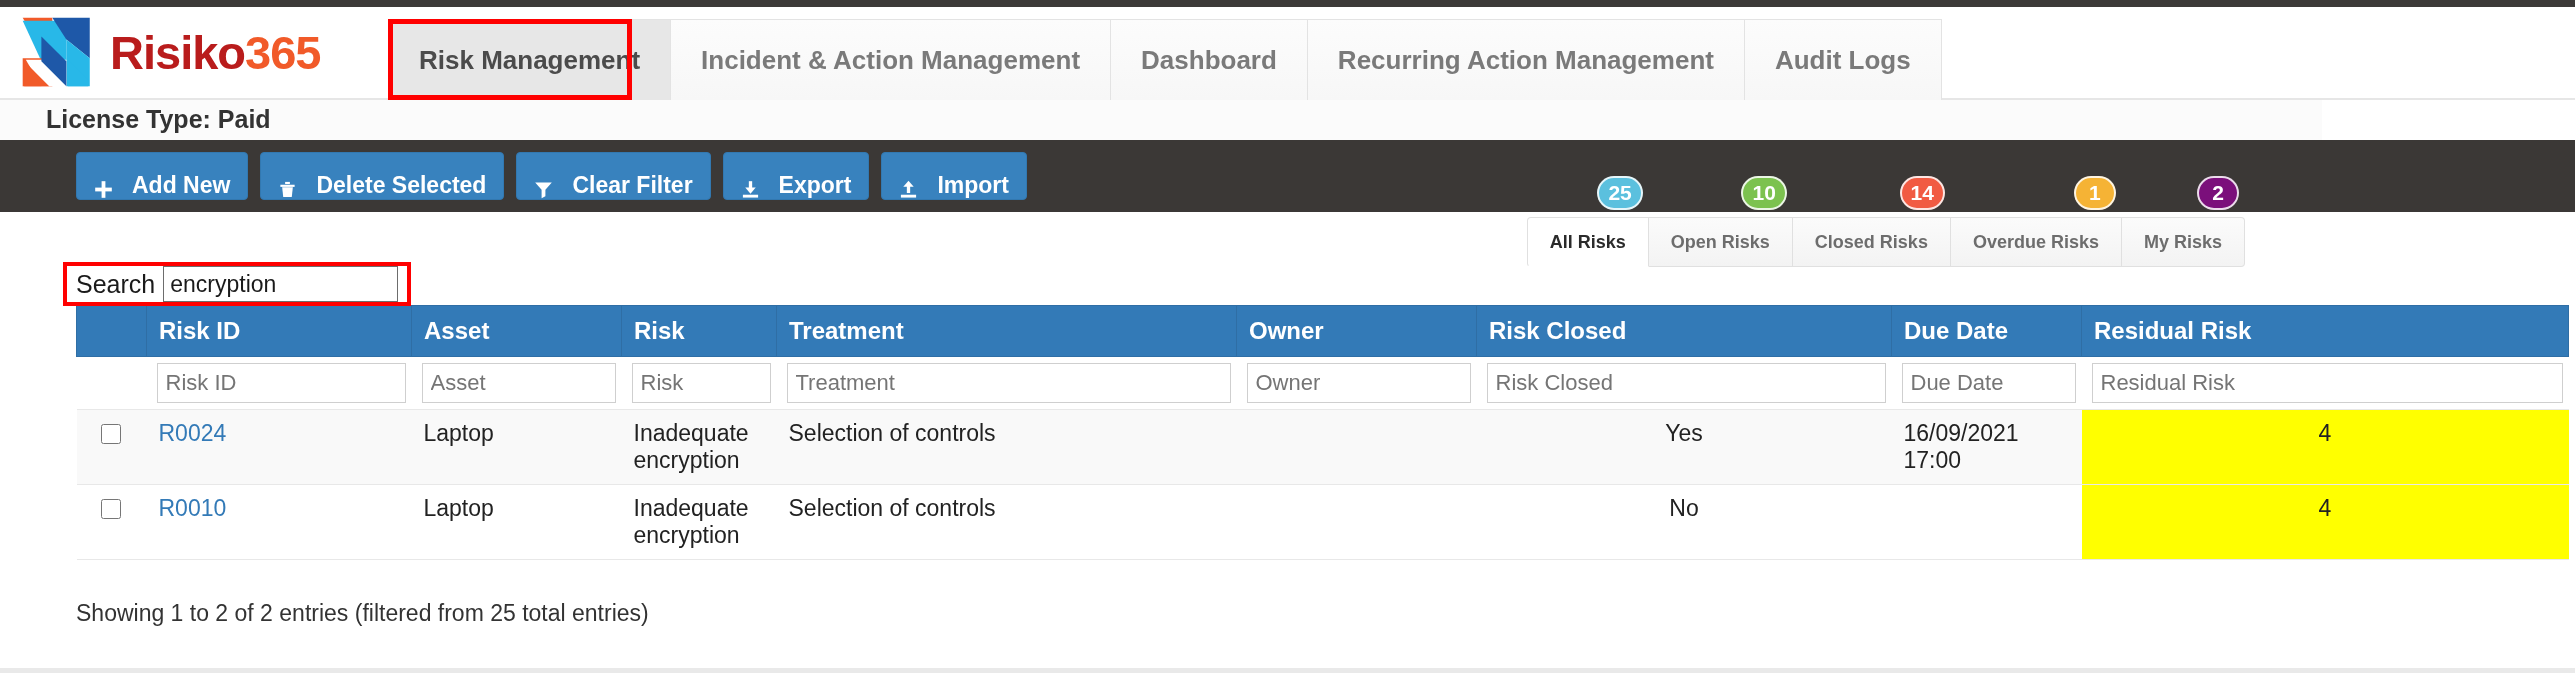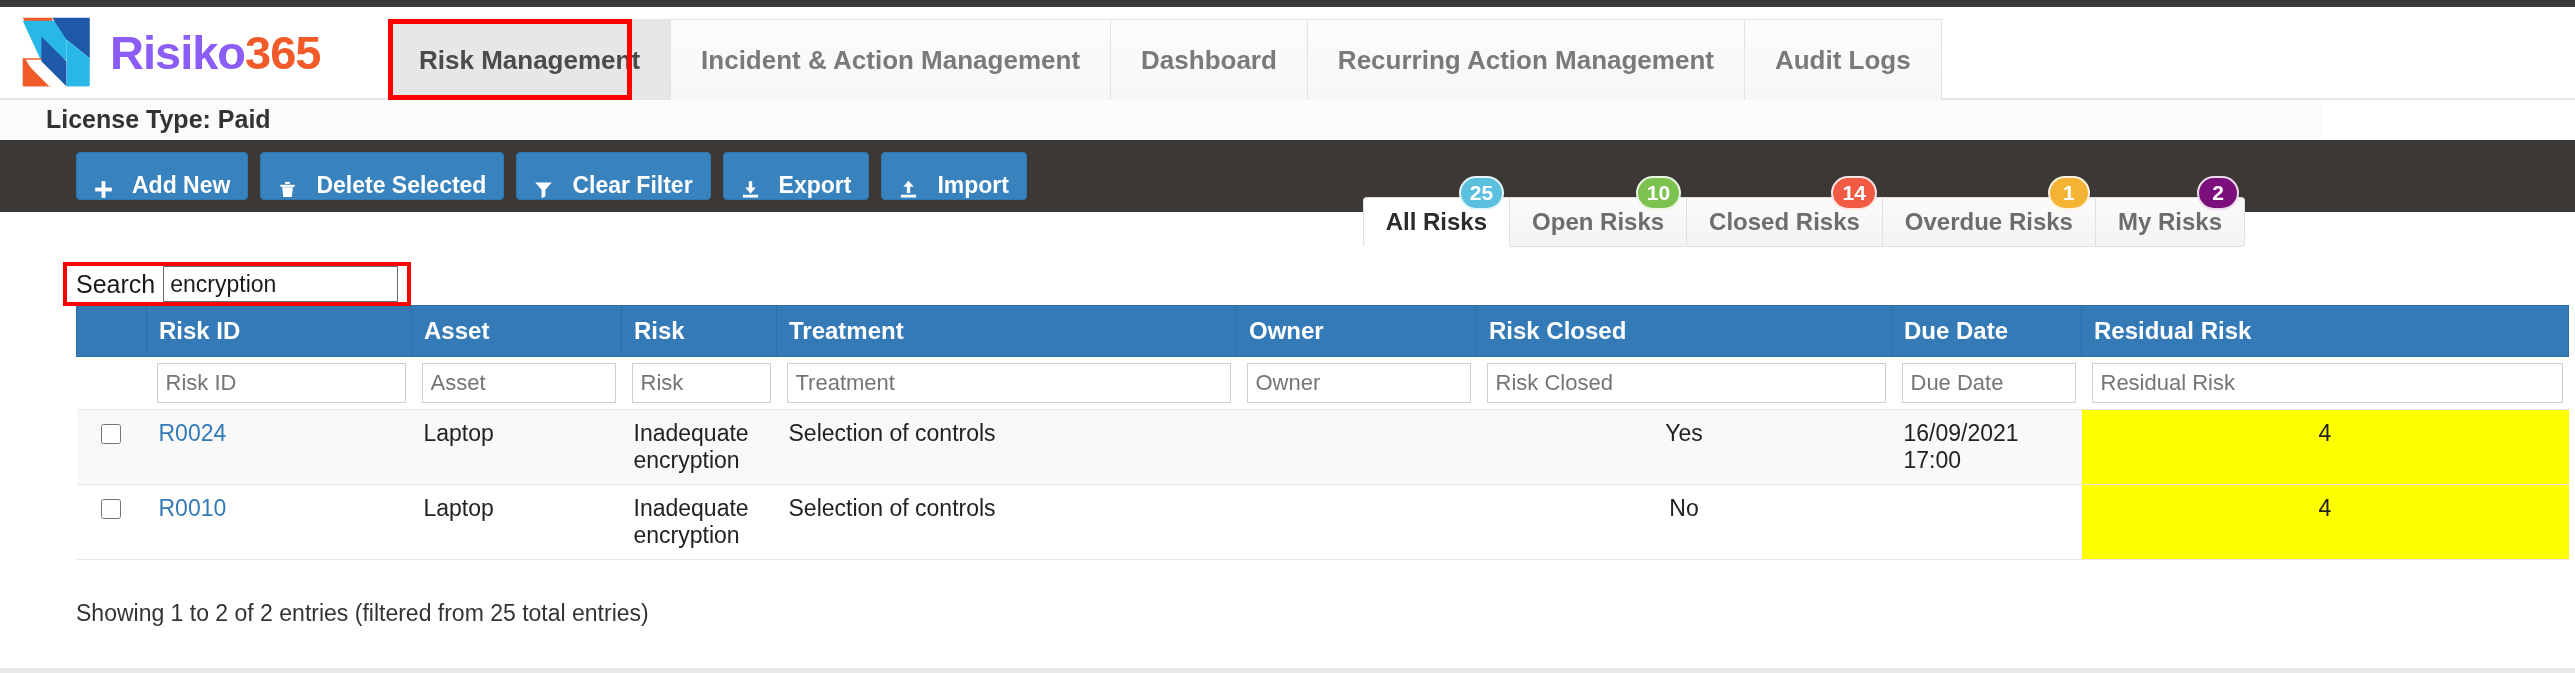--- a/index.html
+++ b/index.html
@@ -27,21 +27,21 @@
   }
   .brand {
     position: absolute; left: 18px; top: 6px;
     display: flex; align-items: center; gap: 14px;
   }
   .brand-mark { width: 78px; height: 78px; display: block; }
   .brand-text {
     font-size: 47px; font-weight: bold; letter-spacing: -1px;
     line-height: 1; user-select: none;
   }
-  .brand-text .b1 { color: #8b5cf6; text-align: right; }
+  .brand-text .b1 { color: #b91c1c; text-align: right; }
   .brand-text .b2 { color: #f15a29; }
 
   .navtabs {
     position: absolute; left: 388px; top: 12px;
     display: flex; align-items: flex-end; height: 81px;
   }
   .navtab {
     height: 81px;
     display: flex; align-items: center; justify-content: center;
     padding: 0 30px;
@@ -107,25 +107,26 @@
   .riskfilters {
     position: absolute; right: 330px; top: 197px;
     display: flex; align-items: flex-end;
     z-index: 4;
   }
   .rf-item { position: relative; }
   .rf-tab {
     height: 50px;
     display: flex; align-items: center; justify-content: center;
     padding: 16px 22px;
-    font-size: 24px; font-weight: bold; color: #6d6d6d;
+    font-size: 18px; font-weight: bold; color: #6d6d6d;
     background: linear-gradient(180deg,#fbfbfb 0%,#f3f3f3 100%);
     border: 1px solid #e0e0e0;
     border-left: none;
     white-space: nowrap;
+    margin-top: 20px;
   }
   .rf-item:first-child .rf-tab {
     border-left: 1px solid #e0e0e0;
     border-radius: 4px 0 0 4px;
   }
   .rf-item:last-child .rf-tab { border-radius: 0 4px 4px 0; }
   .rf-tab.active {
     background: #ffffff;
     color: #2b2b2b;
     border-bottom-color: #ffffff;

